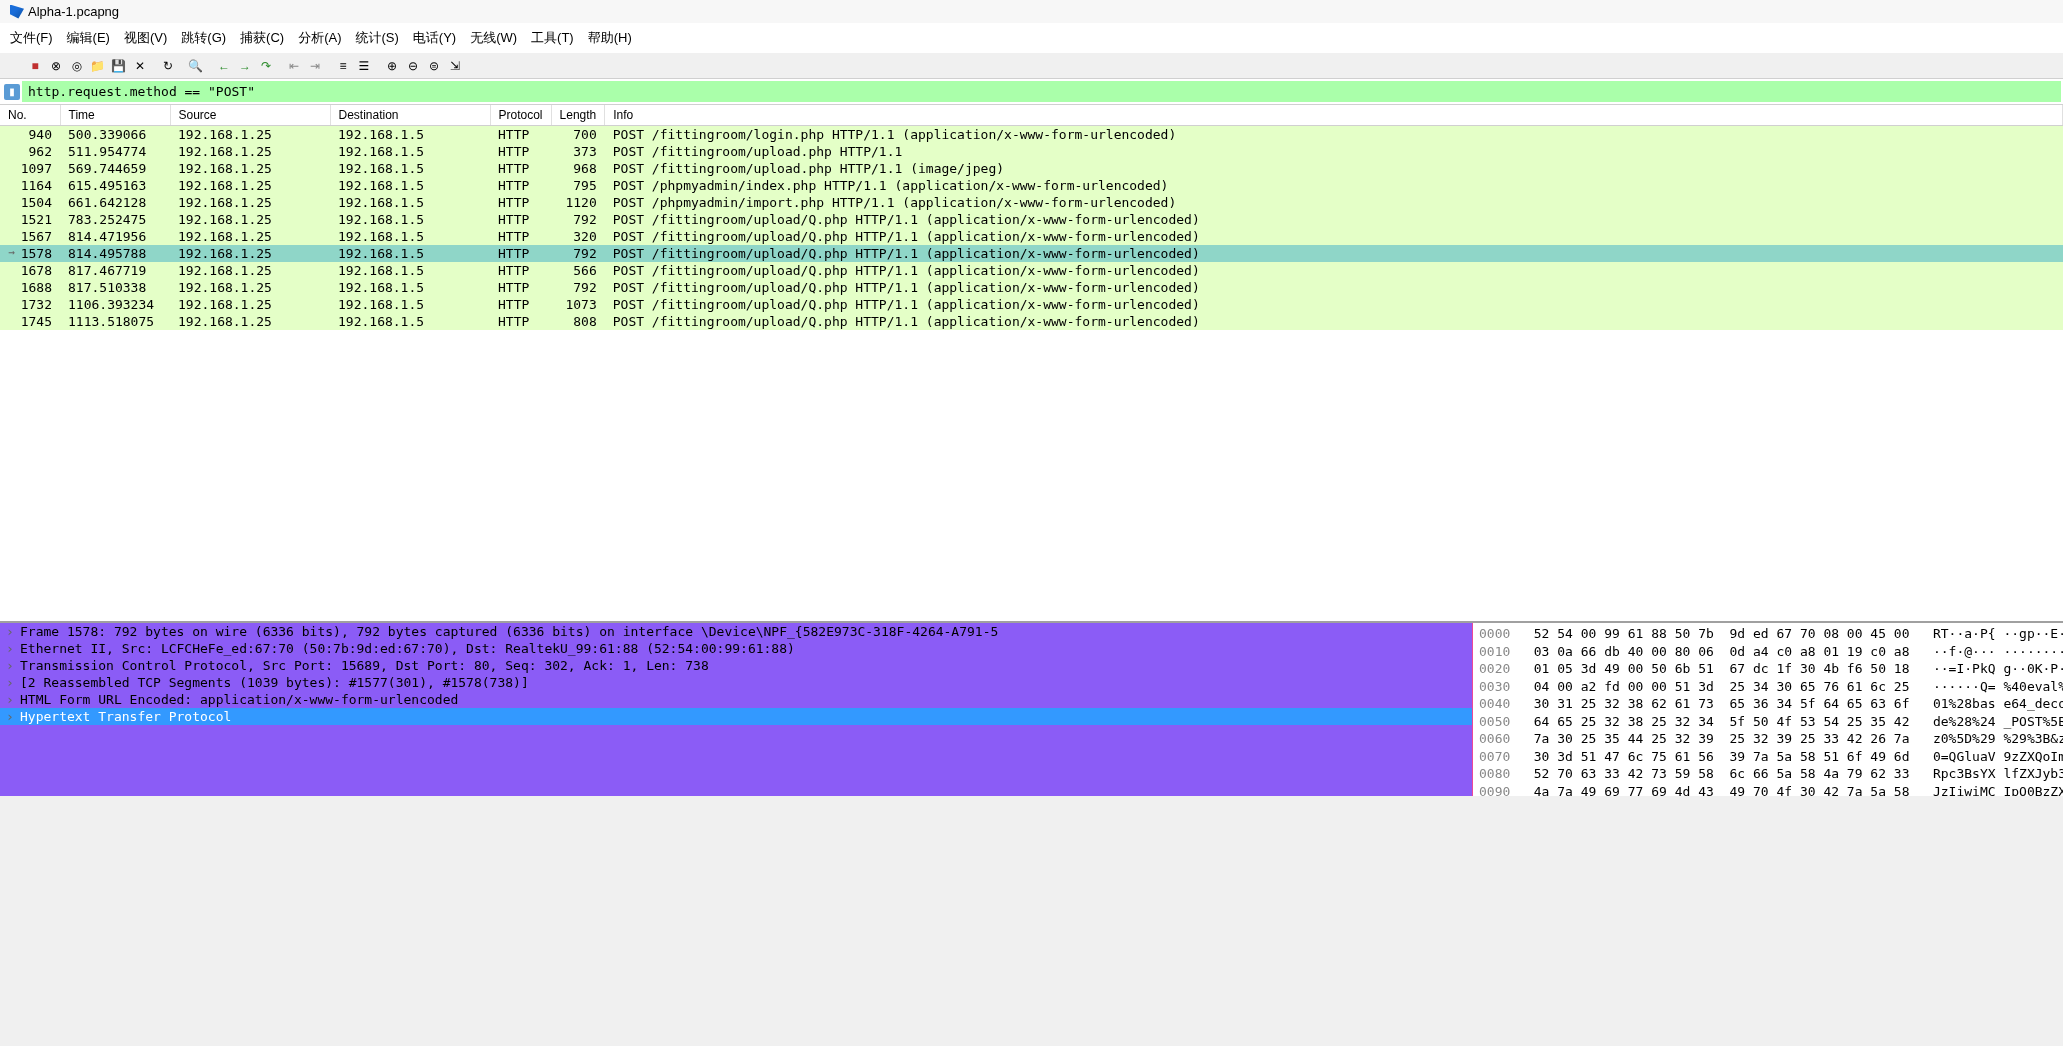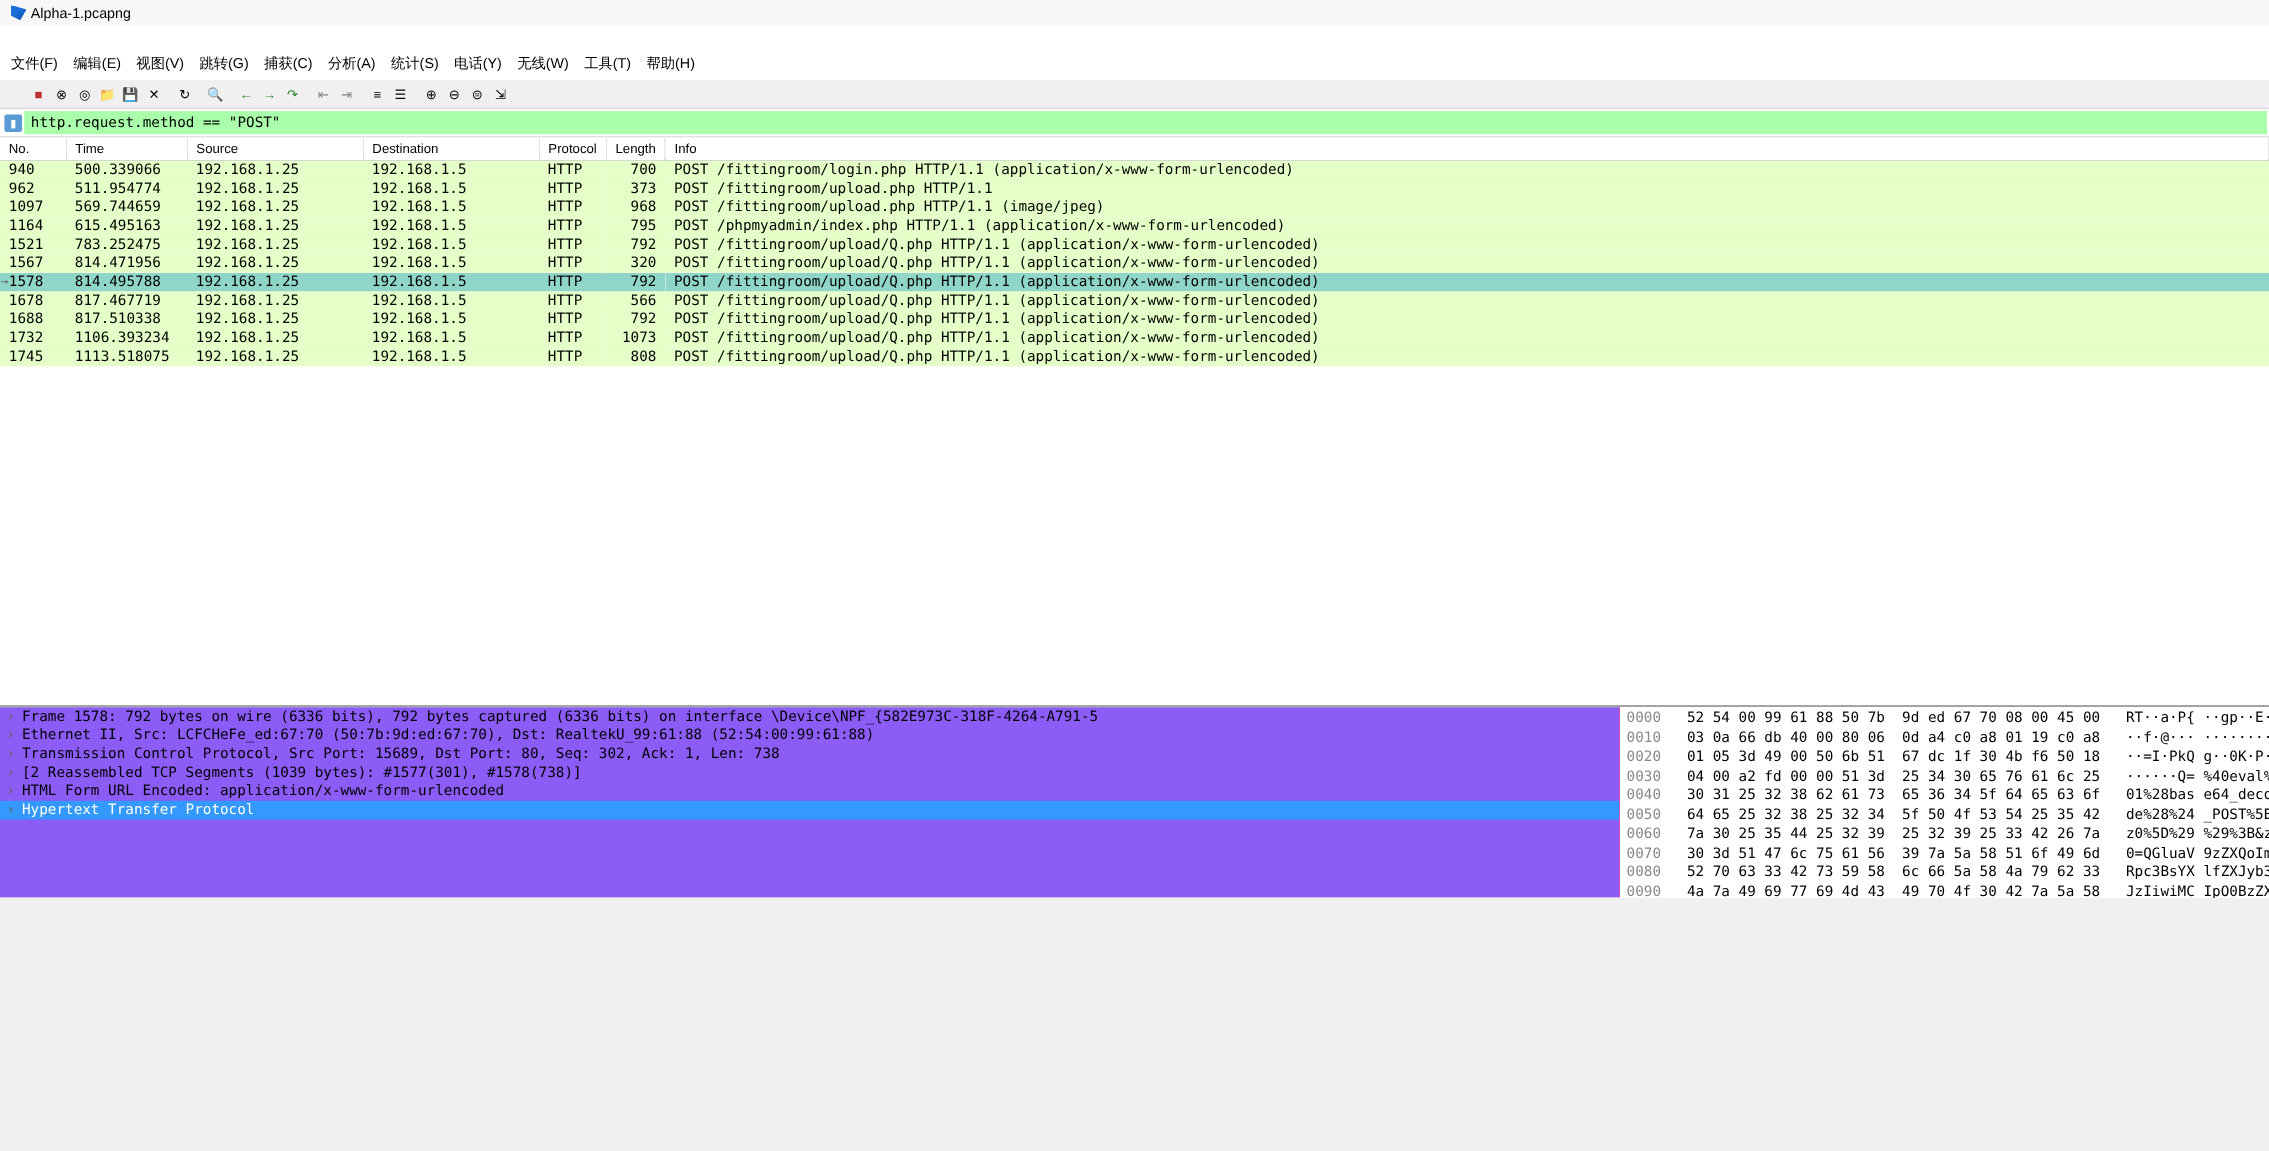--- a/index.html
+++ b/index.html
@@ -22,21 +22,21 @@
   background: linear-gradient(135deg,#1a6dd9 40%,#0b4fa0 100%);
   clip-path: polygon(0 0,100% 30%,60% 100%,0 70%);
 }
 .menu-bar {
   background: #fff;
   padding: 3px 4px;
   display: flex;
   gap: 2px;
   font-size: 13px;
 }
-.menu-bar span { padding: 3px 6px; cursor: default; margin-top: 20px; }
+.menu-bar span { padding: 3px 6px; cursor: default; }
 .toolbar {
   background: #f0f0f0;
   padding: 2px 4px;
   display: flex;
   align-items: center;
   gap: 1px;
   border-bottom: 1px solid #d0d0d0;
   height: 26px;
 }
 .tb-btn {
@@ -93,21 +93,21 @@
   padding: 1px 8px;
   white-space: nowrap;
 }
 .packet-list tr.pkt-row {
   background: #e4ffc7;
 }
 .packet-list tr.pkt-row.selected {
   background: #8fd6c8;
 }
 .packet-list tr.pkt-row.selected td { position: relative; }
-.col-no { text-align: left; width: 60px; }
+.col-no { text-align: right; width: 60px; }
 .col-time { width: 110px; }
 .col-src { width: 160px; }
 .col-dst { width: 160px; }
 .col-proto { width: 60px; }
 .col-len { text-align: right; width: 50px; }
 .arrow-ind {
   position:absolute; left:1px; width:14px;
   color:#666; font-size:11px;
 }
 
@@ -253,20 +253,29 @@
           <td class="">POST /fittingroom/upload.php HTTP/1.1  (image/jpeg)</td>
         </tr>
         <tr class="pkt-row">
           <td class="col-no">1164</td>
           <td class="col-time">615.495163</td>
           <td class="col-src">192.168.1.25</td>
           <td class="col-dst">192.168.1.5</td>
           <td class="col-proto">HTTP</td>
           <td class="col-len">795</td>
           <td class="">POST /phpmyadmin/index.php HTTP/1.1  (application/x-www-form-urlencoded)</td>
+        </tr>
+        <tr class="pkt-row">
+          <td class="col-no">1504</td>
+          <td class="col-time">661.642128</td>
+          <td class="col-src">192.168.1.25</td>
+          <td class="col-dst">192.168.1.5</td>
+          <td class="col-proto">HTTP</td>
+          <td class="col-len">1120</td>
+          <td class="">POST /phpmyadmin/import.php HTTP/1.1  (application/x-www-form-urlencoded)</td>
         </tr>
         <tr class="pkt-row">
           <td class="col-no">1521</td>
           <td class="col-time">783.252475</td>
           <td class="col-src">192.168.1.25</td>
           <td class="col-dst">192.168.1.5</td>
           <td class="col-proto">HTTP</td>
           <td class="col-len">792</td>
           <td class="">POST /fittingroom/upload/Q.php HTTP/1.1  (application/x-www-form-urlencoded)</td>
         </tr>

